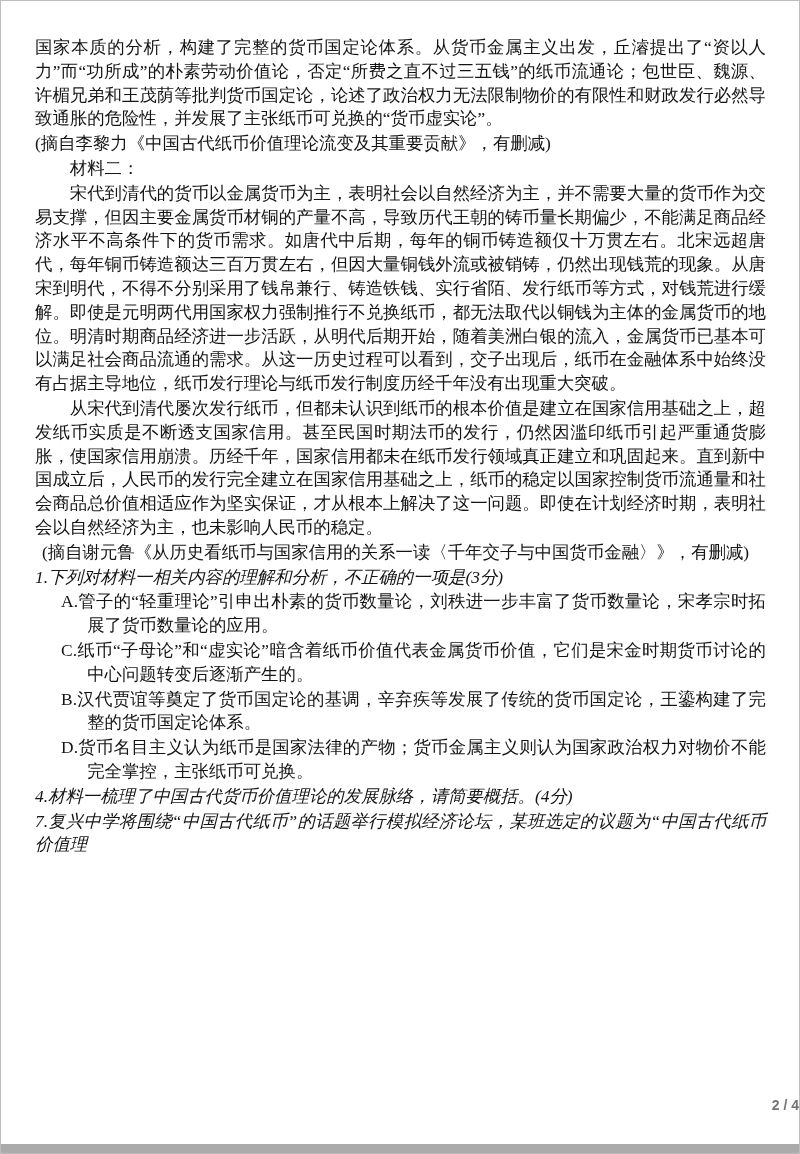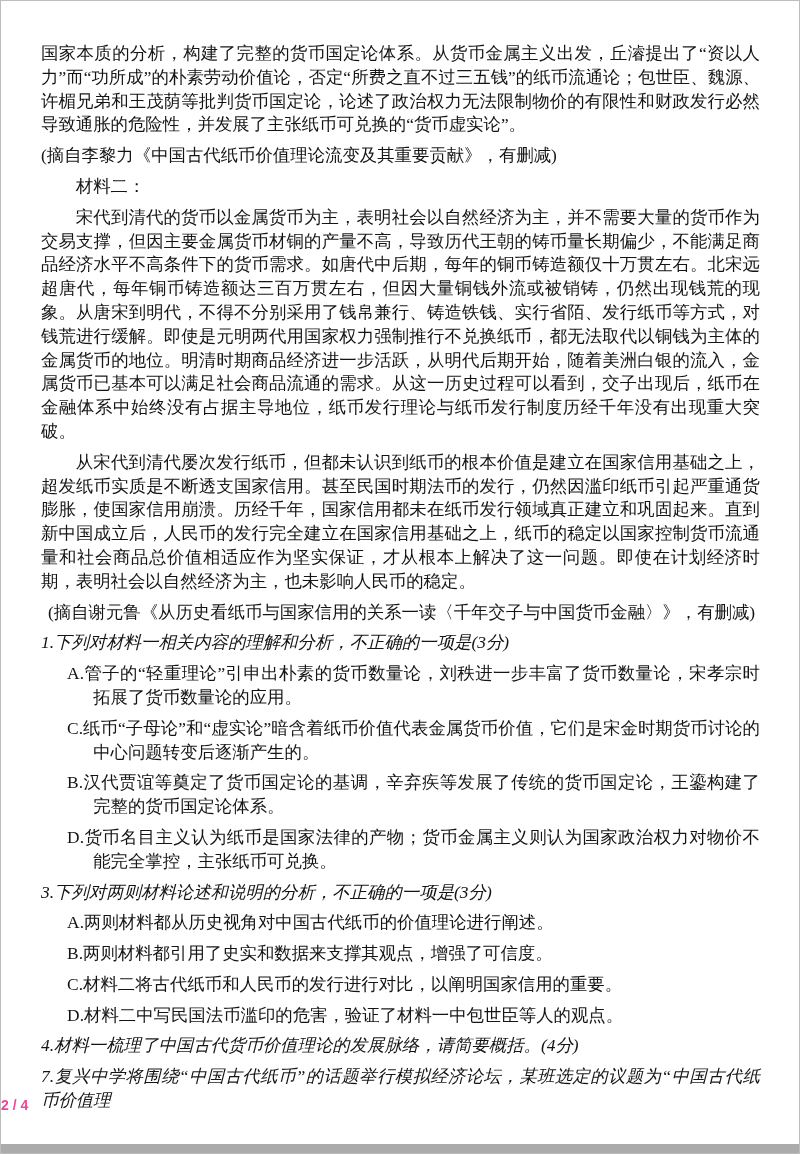--- a/index.html
+++ b/index.html
@@ -16,31 +16,31 @@
     border: 1px solid #bdbdbd;
     overflow: hidden;
   }
   .content {
     padding: 34px 32px 0 33px;
     font-size: 17.4px;
     line-height: 23.8px;
     color: #141414;
     text-align: justify;
   }
-  .para { margin: 7px; }
+  .para { margin: 1px; }
   .indent { text-indent: 2em; }
   .attribution { text-align: left; padding-right: 2px; }
   .source-left { text-indent: 0.4em; }
   .stem { text-indent: 0; font-style: italic; }
   .option { padding-left: 3em; text-indent: -1.5em; }
   .footer {
     position: absolute; left: 0; right: 0; bottom: 40px;
-    text-align: left;
+    text-align: right;
     font-family: "Liberation Sans", sans-serif;
-    font-size: 14px; font-weight: bold; color: #ec4899;
+    font-size: 14px; font-weight: bold; color: #737373;
   }
   .bottom-edge {
     position: absolute; left: 0; right: 0; bottom: 0;
     height: 9px; background: #ababab;
   }
 </style>
 </head>
 <body>
 
 <div class="page">
@@ -56,27 +56,20 @@
 
     <div class="question">
       <p class="para stem">1.下列对材料一相关内容的理解和分析，不正确的一项是(3分)</p>
       <p class="para option">A.管子的“轻重理论”引申出朴素的货币数量论，刘秩进一步丰富了货币数量论，宋孝宗时拓展了货币数量论的应用。</p>
       <p class="para option">C.纸币“子母论”和“虚实论”暗含着纸币价值代表金属货币价值，它们是宋金时期货币讨论的中心问题转变后逐渐产生的。</p>
       <p class="para option">B.汉代贾谊等奠定了货币国定论的基调，辛弃疾等发展了传统的货币国定论，王鎏构建了完整的货币国定论体系。</p>
       <p class="para option">D.货币名目主义认为纸币是国家法律的产物；货币金属主义则认为国家政治权力对物价不能完全掌控，主张纸币可兑换。</p>
     </div>
 
 
-    <div class="question">
-      <p class="para stem">3.下列对两则材料论述和说明的分析，不正确的一项是(3分)</p>
-      <p class="para option">A.两则材料都从历史视角对中国古代纸币的价值理论进行阐述。</p>
-      <p class="para option">B.两则材料都引用了史实和数据来支撑其观点，增强了可信度。</p>
-      <p class="para option">C.材料二将古代纸币和人民币的发行进行对比，以阐明国家信用的重要。</p>
-      <p class="para option">D.材料二中写民国法币滥印的危害，验证了材料一中包世臣等人的观点。</p>
-    </div>
 
     <div class="question">
       <p class="para stem">4.材料一梳理了中国古代货币价值理论的发展脉络，请简要概括。(4分)</p>
     </div>
 
     <div class="question">
       <p class="para stem">7.复兴中学将围绕“中国古代纸币”的话题举行模拟经济论坛，某班选定的议题为“中国古代纸币价值理</p>
     </div>
 
   </div>

